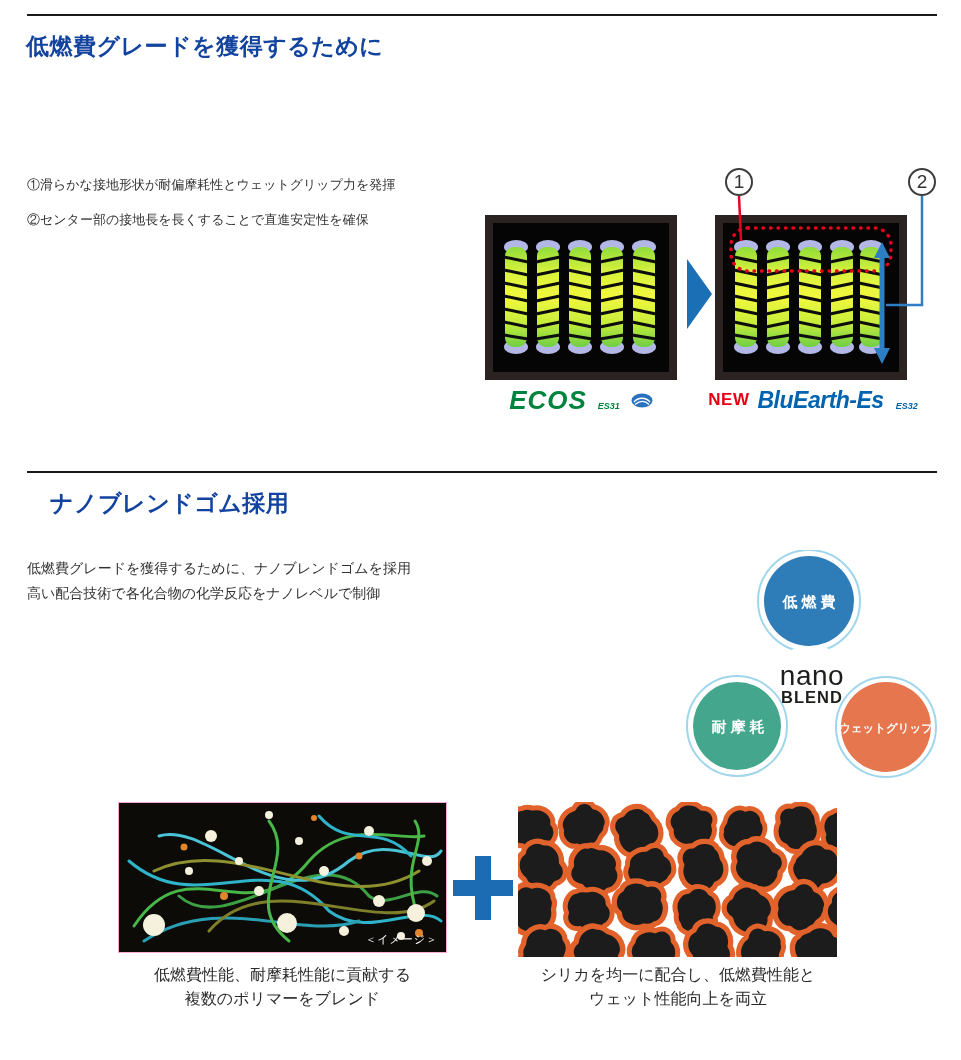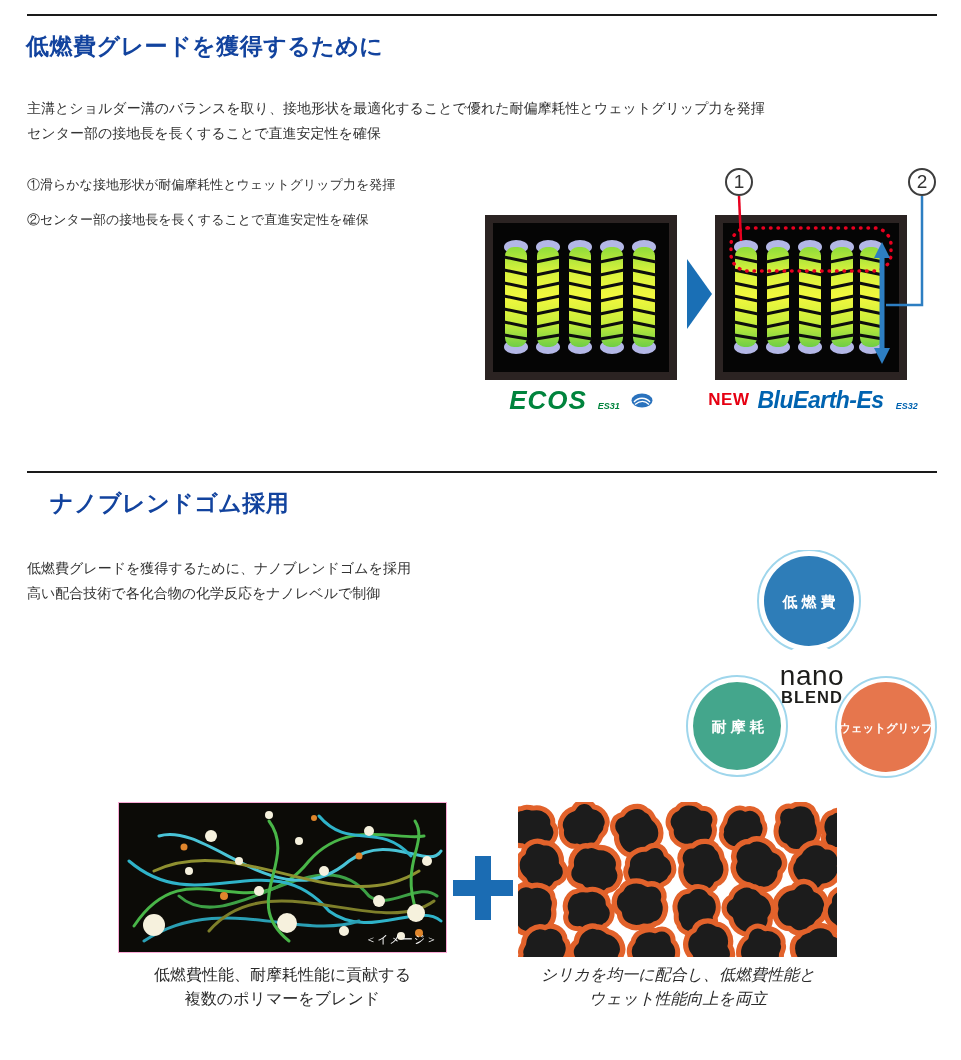--- a/index.html
+++ b/index.html
@@ -42,24 +42,20 @@
   .caption { position:absolute; top:963px; text-align:center; font-size:16px; line-height:24px; color:#2b2b2b; }
 </style>
 </head>
 <body>
 
 <div class="page">
 
   <div class="abs rule" style="left:27px; top:14px; width:910px;"></div>
   <div class="abs h-title" style="left:26px; top:31px;">低燃費グレードを獲得するために</div>
 
-  <div class="abs" style="left:27px; top:96px;">
-    <div class="body-line">主溝とショルダー溝のバランスを取り、接地形状を最適化することで優れた耐偏摩耗性とウェットグリップ力を発揮</div>
-    <div class="body-line">センター部の接地長を長くすることで直進安定性を確保</div>
-  </div>
 
   <div class="abs point-line" style="left:27px; top:176px;">①滑らかな接地形状が耐偏摩耗性とウェットグリップ力を発揮</div>
   <div class="abs point-line" style="left:27px; top:211px;">②センター部の接地長を長くすることで直進安定性を確保</div>
 
   <div class="abs fig1">
 
     <div class="callout" style="left:250px; top:5px;">1</div>
     <div class="callout" style="left:433px; top:5px;">2</div>
 
     <div class="tirebox" style="left:10px; top:52px;">
@@ -264,18 +260,18 @@
       <use href="#blob" transform="translate(168,124) rotate(260 22 22) scale(1.05)"></use>
       <use href="#blob" transform="translate(222,126) rotate(120 22 22)"></use>
       <use href="#blob" transform="translate(276,124) rotate(350 22 22) scale(1.08)"></use>
     </svg>
   </div>
 
   <div class="caption" style="left:118px; width:329px;">
     <div>低燃費性能、耐摩耗性能に貢献する</div>
     <div>複数のポリマーをブレンド</div>
   </div>
-  <div class="caption" style="left:503px; width:350px;font-style:italic;">
+  <div class="caption" style="left:503px; width:350px;">
     <div>シリカを均一に配合し、低燃費性能と</div>
     <div>ウェット性能向上を両立</div>
   </div>
 
 </div>
 
 </body></html>

